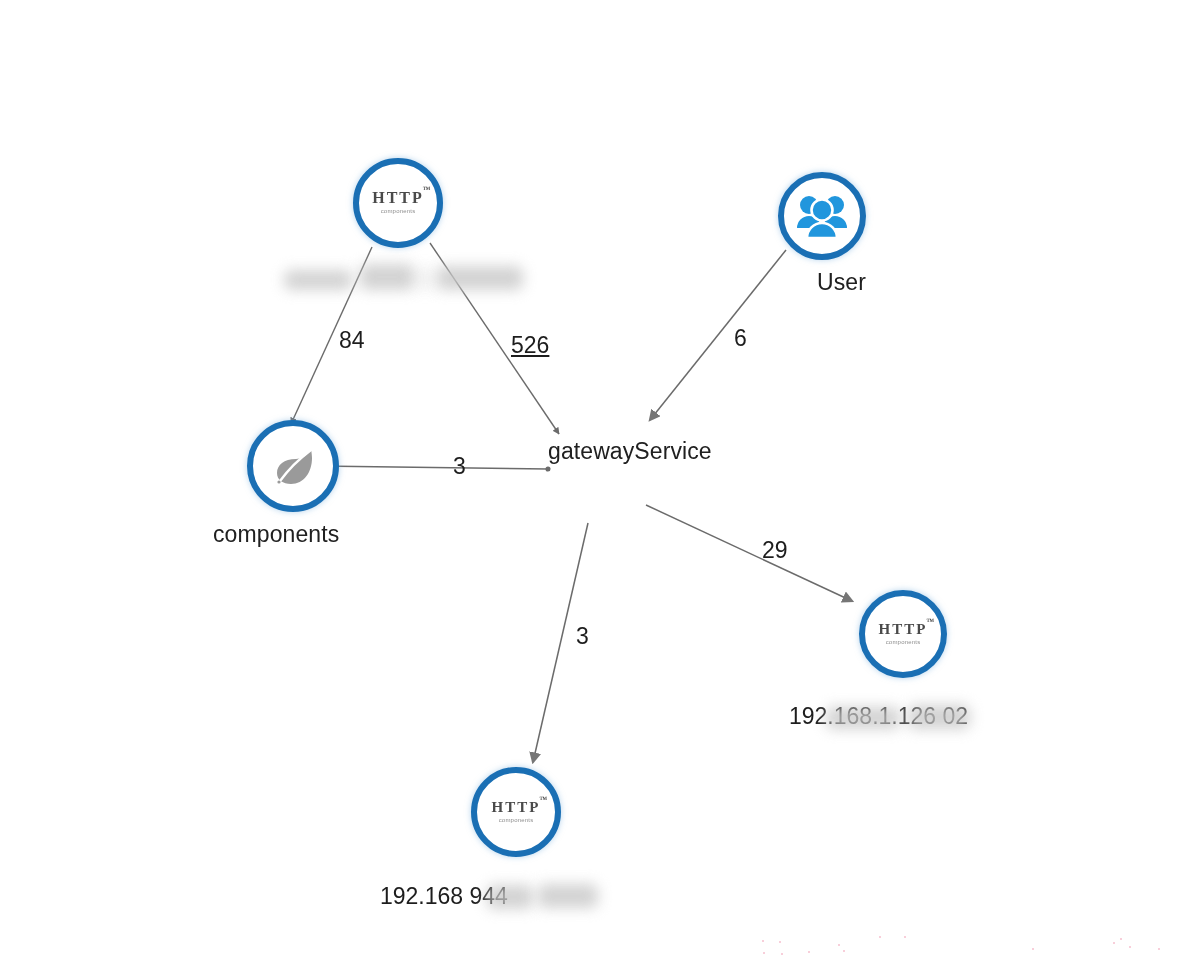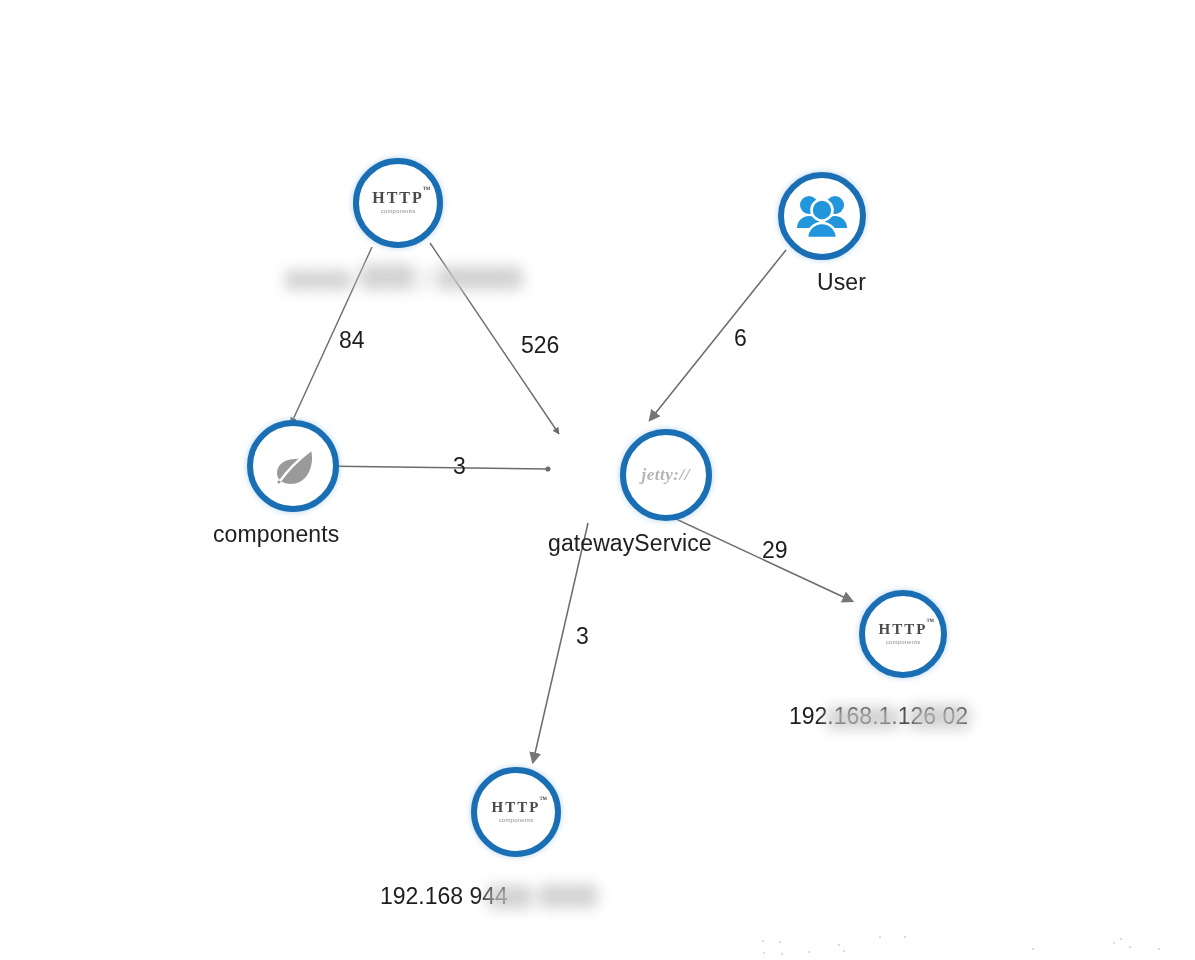--- a/index.html
+++ b/index.html
@@ -194,23 +194,20 @@
     <svg width="46" height="40" viewBox="0 0 46 40">
       <path d="M41 3 C 41 3 36 13 26 13 C 14 13 7 19 7 27 C 7 34 13 38 21 38 C 34 38 42 26 42 12 C 42 8 41 3 41 3 Z" fill="#9a9a9a"></path>
       <path d="M10 35 C 18 24 29 13 41 4" stroke="#ffffff" stroke-width="2.4" fill="none" stroke-linecap="round"></path>
       <circle cx="9" cy="36" r="1.6" fill="#9a9a9a"></circle>
     </svg>
   </div>
   <div class="node-label">components</div>
 </div>
 
 <div class="node" style="left:548px; top:429px;">
-  <div class="node-circle" style="width:92px; height:92px; border-width:6px;">
-    <span class="jetty-mark">jetty://</span>
-  </div>
   <div class="node-label">gatewayService</div>
 </div>
 
 <div class="node" style="left:859px; top:590px;">
   <div class="node-circle" style="width:88px; height:88px; border-width:6px;">
     <span class="http-logo">
       <span class="http-word" style="font-size:15px;">
         <span>HTTP</span>
         <span class="http-tm">™</span>
       </span>
@@ -235,21 +232,21 @@
     </span>
   </div>
 </div>
 <div class="ip-label" style="left:380px; top:883px;">
   <span class="ip-piece">192.168            944</span>
 </div>
 <div class="redacted" style="left:487px; top:885px; width:46px; height:24px;"></div>
 <div class="redacted" style="left:538px; top:884px; width:60px; height:24px;"></div>
 
 <div class="edge-label" style="left:310px; top:327px;">84</div>
-<div class="edge-label" style="left:492px; top:332px;">526</div>
+<div class="edge-label" style="left:482px; top:332px;text-decoration:underline;">526</div>
 <div class="edge-label" style="left:705px; top:325px;">6</div>
 <div class="edge-label" style="left:424px; top:453px;">3</div>
 <div class="edge-label" style="left:733px; top:537px;">29</div>
 <div class="edge-label" style="left:547px; top:623px;">3</div>
 
 <div class="noise-dot" style="left:762px; top:940px;"></div>
 <div class="noise-dot" style="left:779px; top:941px;"></div>
 <div class="noise-dot" style="left:763px; top:952px;"></div>
 <div class="noise-dot" style="left:781px; top:953px;"></div>
 <div class="noise-dot" style="left:808px; top:951px;"></div>

